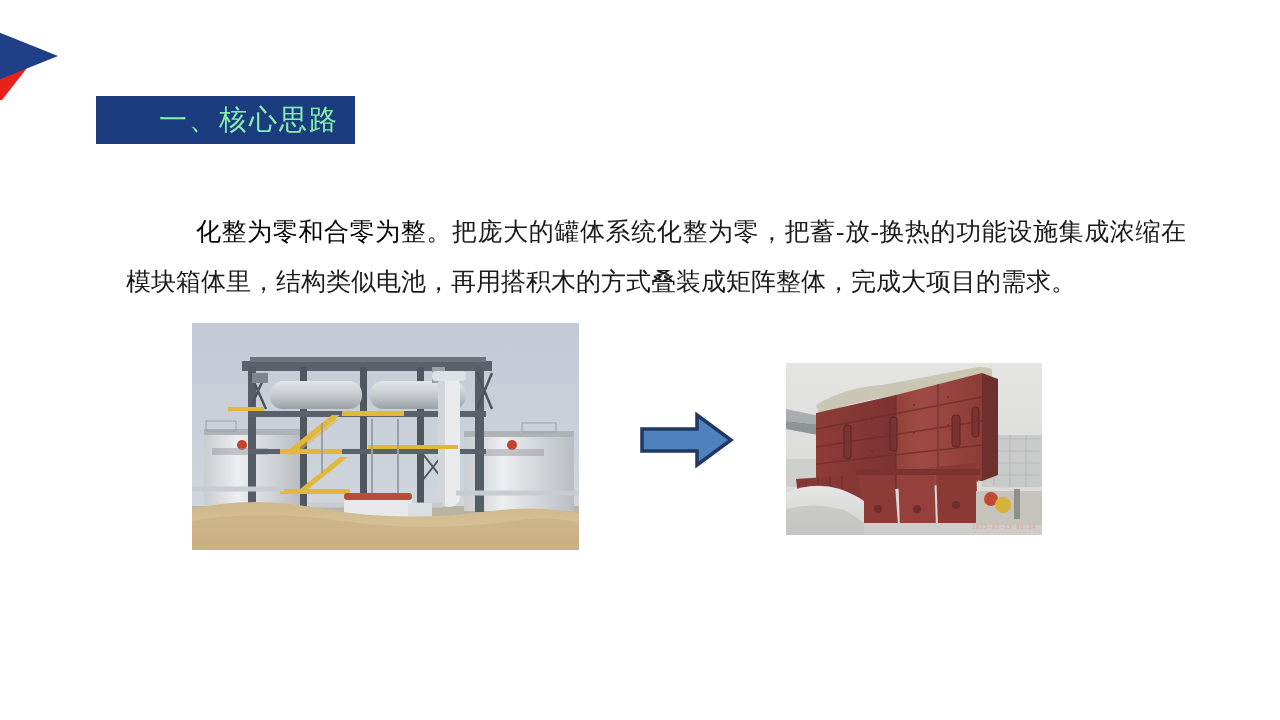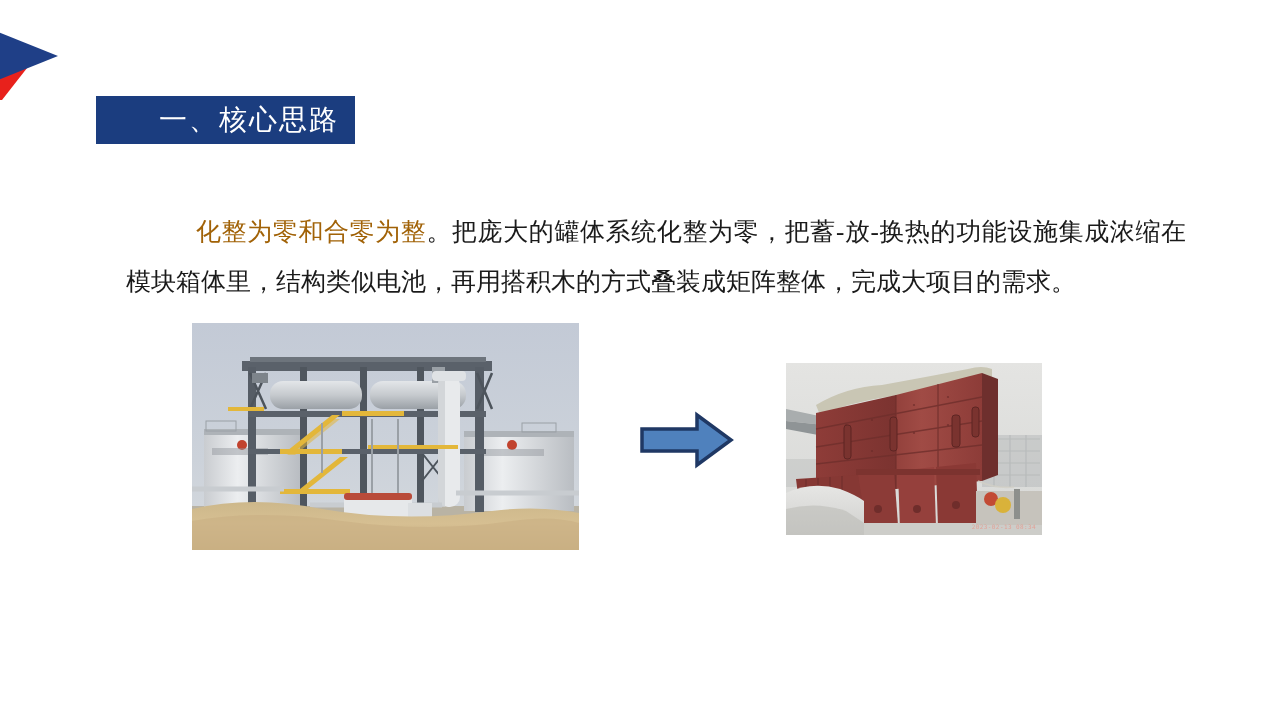--- a/index.html
+++ b/index.html
@@ -39,21 +39,21 @@
     width: 259px;
     height: 48px;
     background: #1b3d7f;
     display: flex;
     align-items: center;
     justify-content: flex-end;
     box-sizing: border-box;
     padding-right: 16px;
   }
   .title-banner .title-text {
-    color: #ffffff;
+    color: #86efac;
     font-size: 28px;
     letter-spacing: 2px;
     line-height: 1;
     font-family: "Liberation Serif", "DejaVu Serif", serif;
     white-space: nowrap;
   }
 
   
   .body-copy {
     position: absolute;
@@ -62,21 +62,21 @@
     width: 1060px;
     font-size: 25px;
     line-height: 50px;
     color: #1a1a1a;
     text-indent: 70px;
     text-align: justify;
     text-justify: inter-ideograph;
     font-family: "Liberation Serif", "DejaVu Serif", serif;
   }
   .body-copy .em-red {
-    color: #a16207;
+    color: #000000;
   }
 
   
   .photo {
     position: absolute;
     overflow: hidden;
   }
   .photo-left {
     left: 192px;
     top: 323px;

